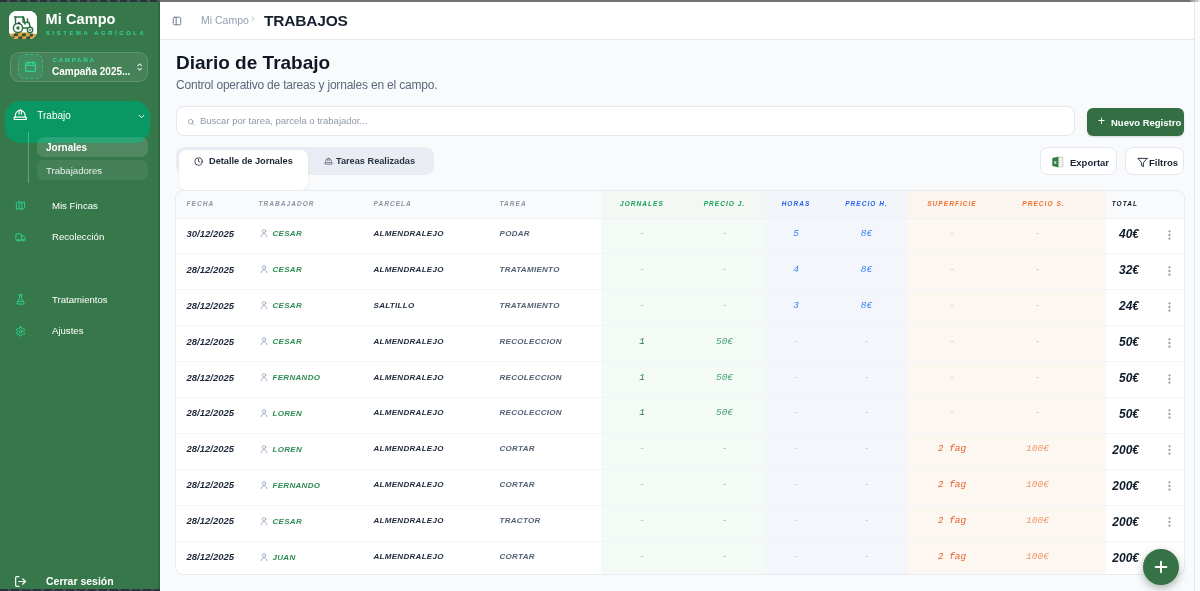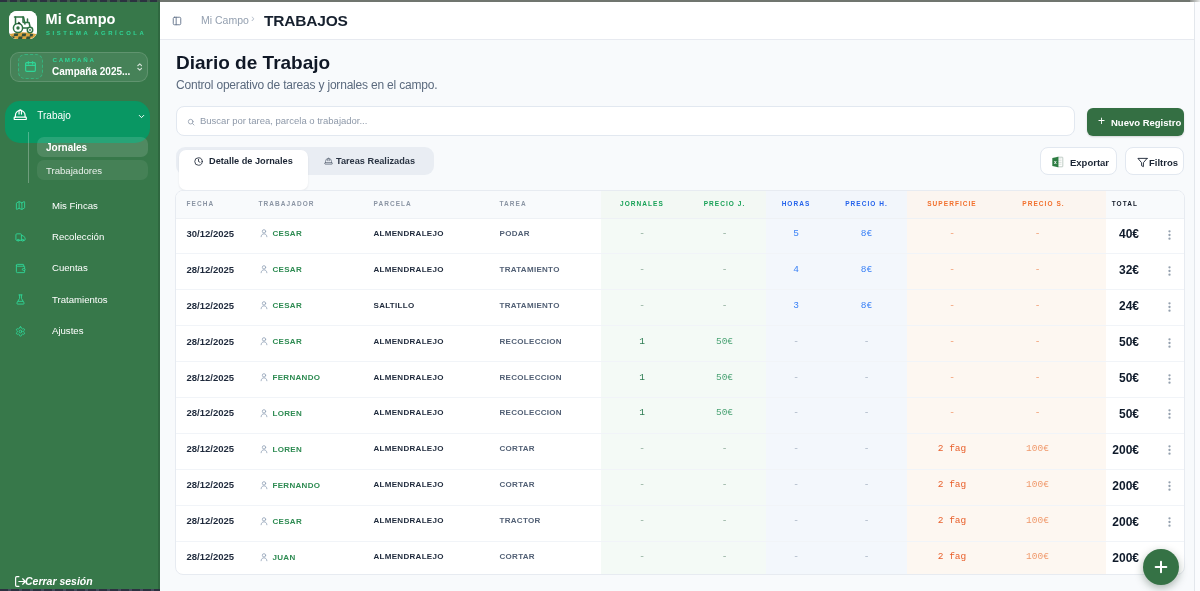--- a/index.html
+++ b/index.html
@@ -25,21 +25,21 @@
   .nav-active .txt { position:absolute; left:32.3px; top:8.6px; font-size:10px; color:#fff; }
   .subline { left:27.5px; top:132px; width:1px; height:51px; background:rgba(255,255,255,0.28); }
   .sub1 { left:37px; top:136.5px; width:111px; height:20.5px; background:rgba(255,255,255,0.13); border-radius:7px; }
   .sub1 span { position:absolute; left:9px; top:5px; font-size:10px; font-weight:bold; color:#fff; }
   .sub2 { left:37px; top:159.5px; width:111px; height:20.5px; background:rgba(255,255,255,0.07); border-radius:7px; }
   .sub2 span { position:absolute; left:9px; top:5.5px; font-size:9.6px; color:rgba(255,255,255,0.88); }
   .nav-item { left:0; width:160px; height:29px; }
   .nav-item .ic { position:absolute; left:15px; top:9.5px; }
   .nav-item .tx { position:absolute; left:52px; top:9.3px; font-size:9.6px; color:#fff; }
   .logout { left:14px; top:573.5px; }
-  .logout .tx { position:absolute; left:11px; top:1px; font-size:10.5px; font-weight:bold; color:#fff; white-space:nowrap;font-style:italic; }
+  .logout .tx { position:absolute; left:32px; top:1px; font-size:10.5px; font-weight:bold; color:#fff; white-space:nowrap; }
   
   .topbar { left:160px; top:2px; width:1040px; height:38px; background:#fff; border-bottom:1px solid #e7eaf0; }
   .bc-ico { left:172px; top:16px; }
   .bc-a { left:201px; top:14px; font-size:10.5px; color:#94a0b0; }
   .bc-sep { left:251px; top:12px; font-size:11px; color:#b6bfcb; }
   .bc-b { left:264px; top:12px; font-size:15.5px; font-weight:800; color:#16202e; letter-spacing:-0.2px;text-align:right; }
   
   .h1 { left:176px; top:52px; font-size:19px; font-weight:800; color:#101826; }
   .h2 { left:176px; top:77.5px; font-size:12px; letter-spacing:-0.2px; color:#5b6a7e; }
   .search { left:176px; top:106px; width:899px; height:30px; background:#fff; border:1px solid #e2e8f0; border-radius:8px; }
@@ -51,21 +51,21 @@
   .tabs { left:176px; top:147px; width:258px; height:28px; background:#e9edf3; border-radius:9px; }
   .tab1 { position:absolute; left:3px; top:3px; width:129px; height:40px; background:#fff; border-radius:7px; box-shadow:0 1px 2px rgba(16,24,40,0.08); }
   .tab1 .tx { position:absolute; left:30px; top:6px; font-size:9.2px; font-weight:bold; color:#1b2534; white-space:nowrap; }
   .tab2 .tx { position:absolute; left:160px; top:9px; font-size:9.2px; font-weight:bold; color:#2a3443; white-space:nowrap; }
   .btn-exp { left:1040px; top:147px; width:77px; height:28px; background:#fff; border:1px solid #e2e8f0; border-radius:8px; }
   .btn-exp .tx { position:absolute; left:29px; top:9px; font-size:9.5px; font-weight:bold; color:#1b2534; }
   .btn-fil { left:1125px; top:147px; width:59px; height:28px; background:#fff; border:1px solid #e2e8f0; border-radius:8px; }
   .btn-fil .tx { position:absolute; left:23px; top:9px; font-size:9.5px; font-weight:bold; color:#1b2534; }
   
   .card { left:175px; top:190px; width:1010px; height:385px; background:#fff; border:1px solid #e7ebf1; border-radius:8px; overflow:hidden; }
-  table { border-collapse:collapse; table-layout:fixed; width:1010px; }
+  table { border-collapse:collapse; table-layout:fixed; width:1010px;font-style:italic; }
   col.c-f { width:72px; } col.c-w { width:115px; } col.c-p { width:126px; } col.c-t { width:112px; }
   col.c-j1 { width:82px; } col.c-j2 { width:83px; } col.c-h1 { width:60px; } col.c-h2 { width:81px; }
   col.c-s1 { width:90px; } col.c-s2 { width:109px; } col.c-tt { width:57px; } col.c-k { width:23px; }
   thead th { background:#f8fafc; height:27px; font-size:6.5px; font-weight:bold; letter-spacing:1.05px; color:#8b95a4; text-align:left; padding:0 0 2px 10.5px; border-bottom:1px solid #eef1f5; }
   thead th.cen { text-align:center; padding:0 0 2px 0; }
   thead th.grn { color:#18a157; background:#f3f8f4; } thead th.blu { color:#2563eb; background:#f2f6fb; } thead th.org { color:#f2702d; background:#fbf5f0; }
   thead th.tot { color:#111827; text-align:right; padding:0 25px 2px 0; }
   tbody td { height:35.9px; border-bottom:1px solid #f1f4f8; padding:0 0 5px 10.5px; font-size:8px; font-weight:bold; color:#1e293b; letter-spacing:0.3px; }
   tbody tr:last-child td { border-bottom:none; }
   td.cen { text-align:center; padding:0 0 5px 0; font-family:"Liberation Mono", monospace; font-weight:normal; letter-spacing:0; font-size:9.5px; }
@@ -158,27 +158,20 @@
   <div class="abs nav-item" style="top:222px">
     <svg class="ic" width="11" height="11" viewBox="0 0 24 24" fill="none" stroke="#2fd597" stroke-width="2" stroke-linecap="round" stroke-linejoin="round">
         <path d="M14 18V6a2 2 0 0 0-2-2H4a2 2 0 0 0-2 2v11a1 1 0 0 0 1 1h2"></path>
         <path d="M15 18H9"></path>
         <path d="M19 18h2a1 1 0 0 0 1-1v-3.65a1 1 0 0 0-.22-.62l-3.48-4.35a1 1 0 0 0-.78-.38H14"></path>
         <circle cx="17" cy="18" r="2"></circle>
         <circle cx="7" cy="18" r="2"></circle>
       </svg>
     <span class="tx">Recolección</span>
   </div>
-  <div class="abs nav-item" style="top:253px">
-    <svg class="ic" width="11" height="11" viewBox="0 0 24 24" fill="none" stroke="#2fd597" stroke-width="2" stroke-linecap="round" stroke-linejoin="round">
-        <path d="M19 7V4a1 1 0 0 0-1-1H5a2 2 0 0 0 0 4h15a1 1 0 0 1 1 1v4h-3a2 2 0 0 0 0 4h3a1 1 0 0 0 1-1v-2a1 1 0 0 0-1-1"></path>
-        <path d="M3 5v14a2 2 0 0 0 2 2h15a1 1 0 0 0 1-1v-4"></path>
-      </svg>
-    <span class="tx">Cuentas</span>
-  </div>
   <div class="abs nav-item" style="top:284.5px">
     <svg class="ic" width="11" height="11" viewBox="0 0 24 24" fill="none" stroke="#2fd597" stroke-width="2" stroke-linecap="round" stroke-linejoin="round">
         <path d="M10 2v7.5L4.2 19.4A2 2 0 0 0 6 22h12a2 2 0 0 0 1.8-2.6L14 9.5V2"></path>
         <path d="M8.5 2h7"></path>
         <path d="M7 16h10"></path>
       </svg>
     <span class="tx">Tratamientos</span>
   </div>
   <div class="abs nav-item" style="top:316px">
     <svg class="ic" width="11" height="11" viewBox="0 0 24 24" fill="none" stroke="#2fd597" stroke-width="2" stroke-linecap="round" stroke-linejoin="round">

